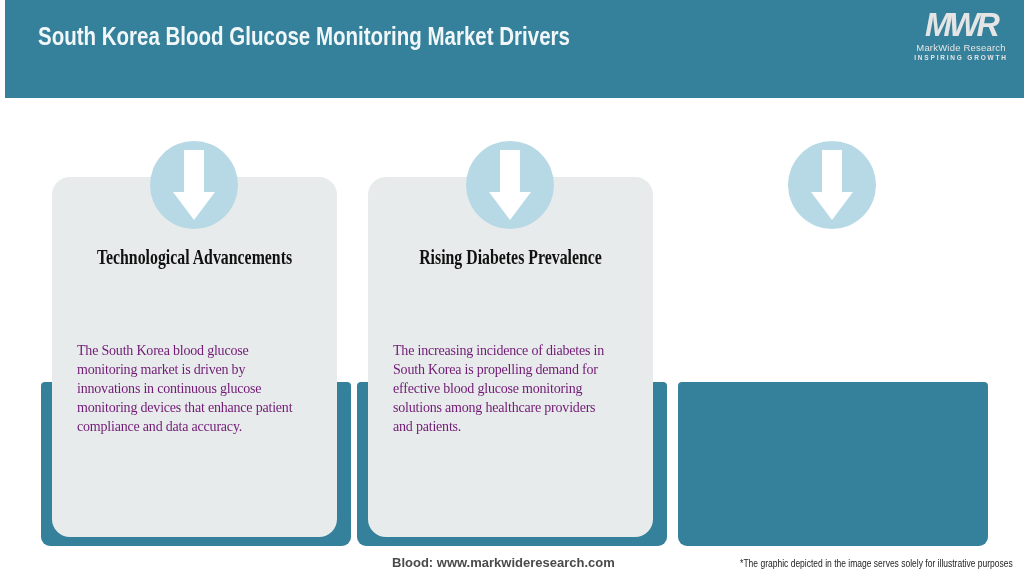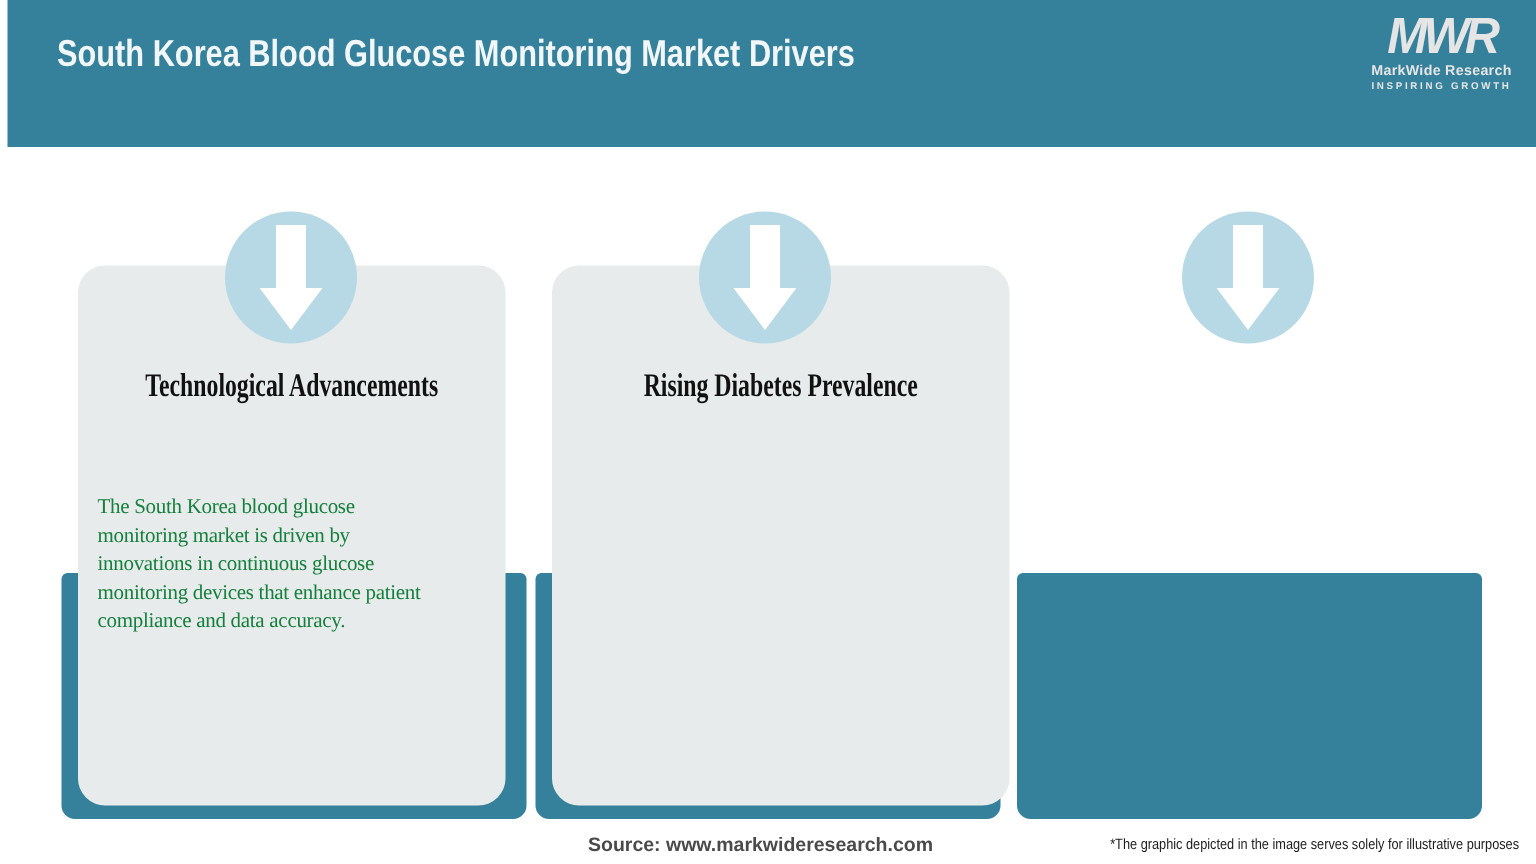--- a/index.html
+++ b/index.html
@@ -7,36 +7,36 @@
         font-family:"Liberation Sans","DejaVu Sans",sans-serif;}
 
   
   .header{position:absolute;left:5px;top:0;width:1019px;height:98px;background:#35809a;}
   .page-title{position:absolute;left:33px;top:21px;margin:0;color:#f1f7f9;
               font-size:25px;font-weight:bold;line-height:30px;white-space:nowrap;
               transform:scaleX(0.82);transform-origin:left center;letter-spacing:0;}
   .logo{position:absolute;left:900px;top:6px;width:112px;text-align:center;color:#e5e5e5;}
   .logo-monogram{font-size:34px;line-height:36px;font-weight:bold;font-style:italic;
                  letter-spacing:-3px;transform:scaleX(0.95);transform-origin:center;}
-  .logo-name{font-size:9.5px;font-weight:bold;letter-spacing:0.2px;margin-top:0;}
+  .logo-name{font-size:9.5px;font-weight:normal;letter-spacing:0.2px;margin-top:0;}
   .logo-tagline{font-size:6.5px;font-weight:bold;letter-spacing:1.8px;margin-top:1px;}
 
   
   .frame{position:absolute;top:382px;width:310px;height:164px;background:#35809a;
          border-radius:4px 4px 9px 9px;}
   .frame-1{left:41px;} .frame-2{left:357px;} .frame-3{left:678px;}
 
   
   .card{position:absolute;top:177px;width:285px;height:360px;background:#e8ebeb;
         border-radius:18px;font-family:Liberation Serif, serif;}
-  .card-1{left:52px;} .card-2{left:368px;padding-left:20px;} .card-3{left:689px;}
+  .card-1{left:52px;} .card-2{left:368px;} .card-3{left:689px;}
   .card-title{position:absolute;top:68px;left:0;width:100%;margin:0;text-align:center;
               font-size:22px;line-height:24px;font-weight:bold;color:#111;white-space:nowrap;
               transform:scaleX(0.72);transform-origin:center;}
-  .card-body{position:absolute;top:152px;left:13px;right:0;margin:0;color:#15803d;
+  .card-body{position:absolute;top:152px;left:13px;right:0;margin:12px;color:#701a75;
              font-size:14px;line-height:19px;letter-spacing:-0.2px;white-space:pre-line;}
 
   
   .badge{position:absolute;top:141px;width:88px;height:88px;border-radius:50%;
          background:#b6d9e5;display:flex;align-items:flex-start;justify-content:center;}
   .badge-1{left:150px;} .badge-2{left:466px;} .badge-3{left:788px;}
   .badge svg{margin-top:9px;display:block;}
 
   
   .source{position:absolute;left:392px;top:555px;margin:0;font-size:13px;font-weight:bold;
@@ -65,34 +65,39 @@
   <div class="card card-1">
     <h2 class="card-title">Technological Advancements</h2>
     <p class="card-body">The South Korea blood glucose
 monitoring market is driven by
 innovations in continuous glucose
 monitoring devices that enhance patient
 compliance and data accuracy.</p>
   </div>
   <div class="card card-2">
     <h2 class="card-title">Rising Diabetes Prevalence</h2>
+    <p class="card-body">The increasing incidence of diabetes in
+South Korea is propelling demand for
+effective blood glucose monitoring
+solutions among healthcare providers
+and patients.</p>
   </div>
 
   <div class="badge badge-1">
     <svg width="42" height="72" viewBox="0 0 42 72">
       <path d="M11 0 L31 0 L31 42 L42 42 L21 70 L0 42 L11 42 Z" fill="#ffffff"></path>
     </svg>
   </div>
   <div class="badge badge-2">
     <svg width="42" height="72" viewBox="0 0 42 72">
       <path d="M11 0 L31 0 L31 42 L42 42 L21 70 L0 42 L11 42 Z" fill="#ffffff"></path>
     </svg>
   </div>
   <div class="badge badge-3">
     <svg width="42" height="72" viewBox="0 0 42 72">
       <path d="M11 0 L31 0 L31 42 L42 42 L21 70 L0 42 L11 42 Z" fill="#ffffff"></path>
     </svg>
   </div>
 
-  <p class="source">Source: www.markwideresearch.com</p>
+  <p class="source">Blood: www.markwideresearch.com</p>
   <p class="disclaimer">*The graphic depicted in the image serves solely for illustrative purposes</p>
 
 </div>
 
 </body></html>

